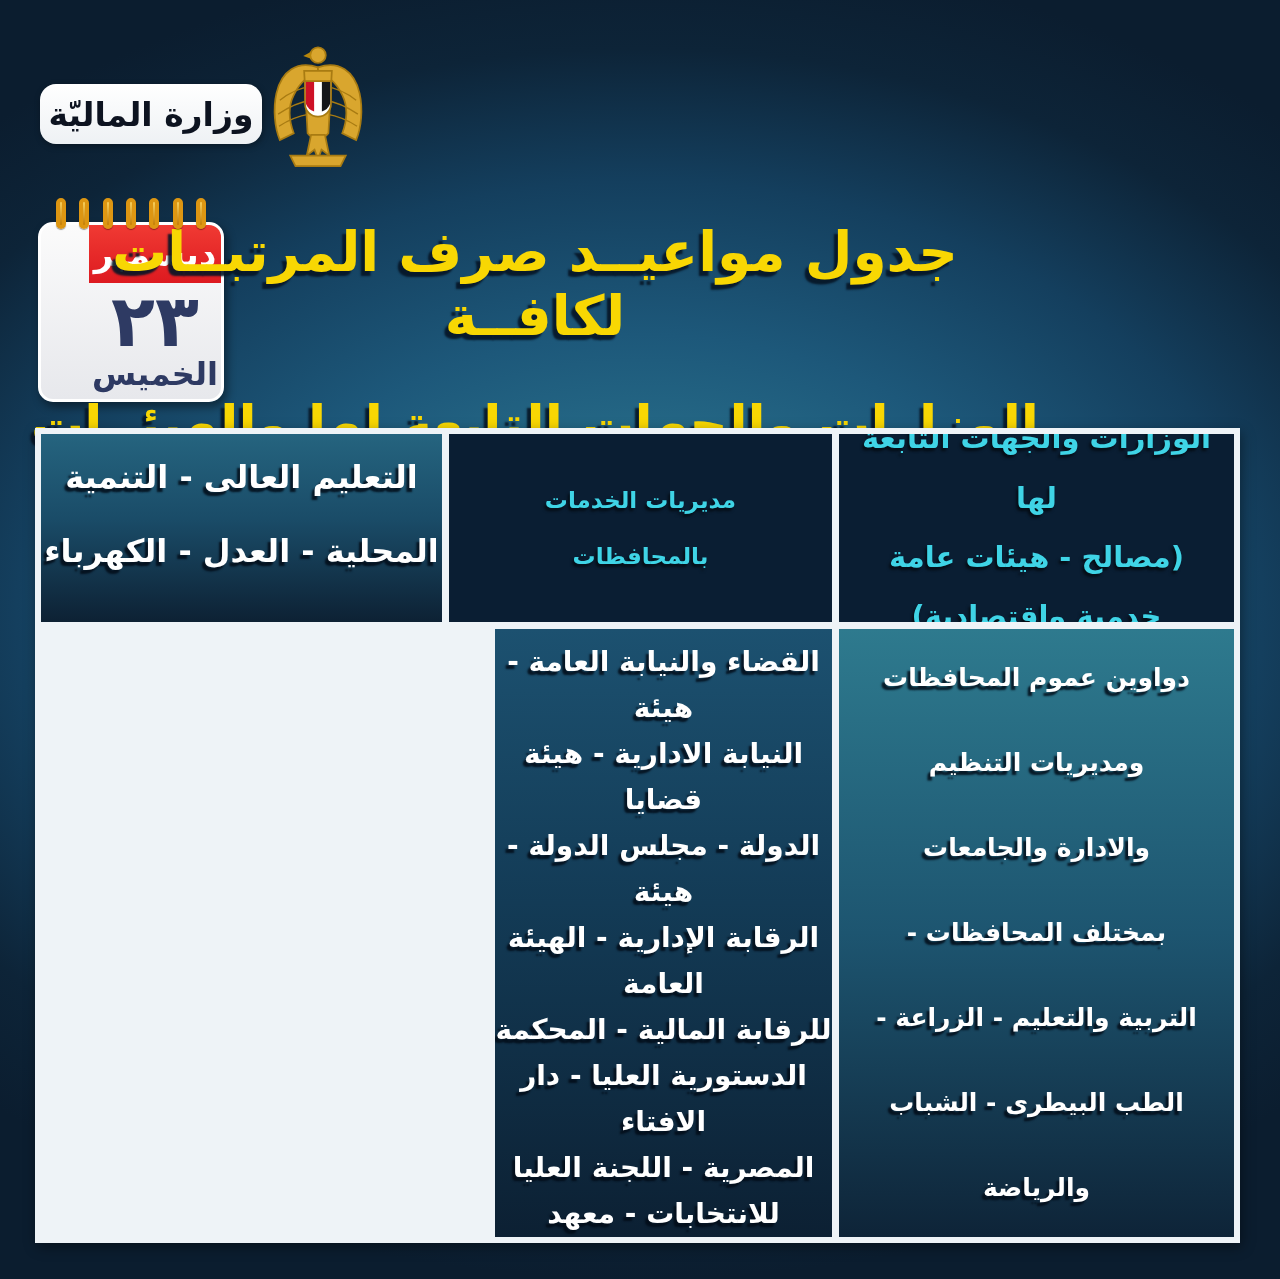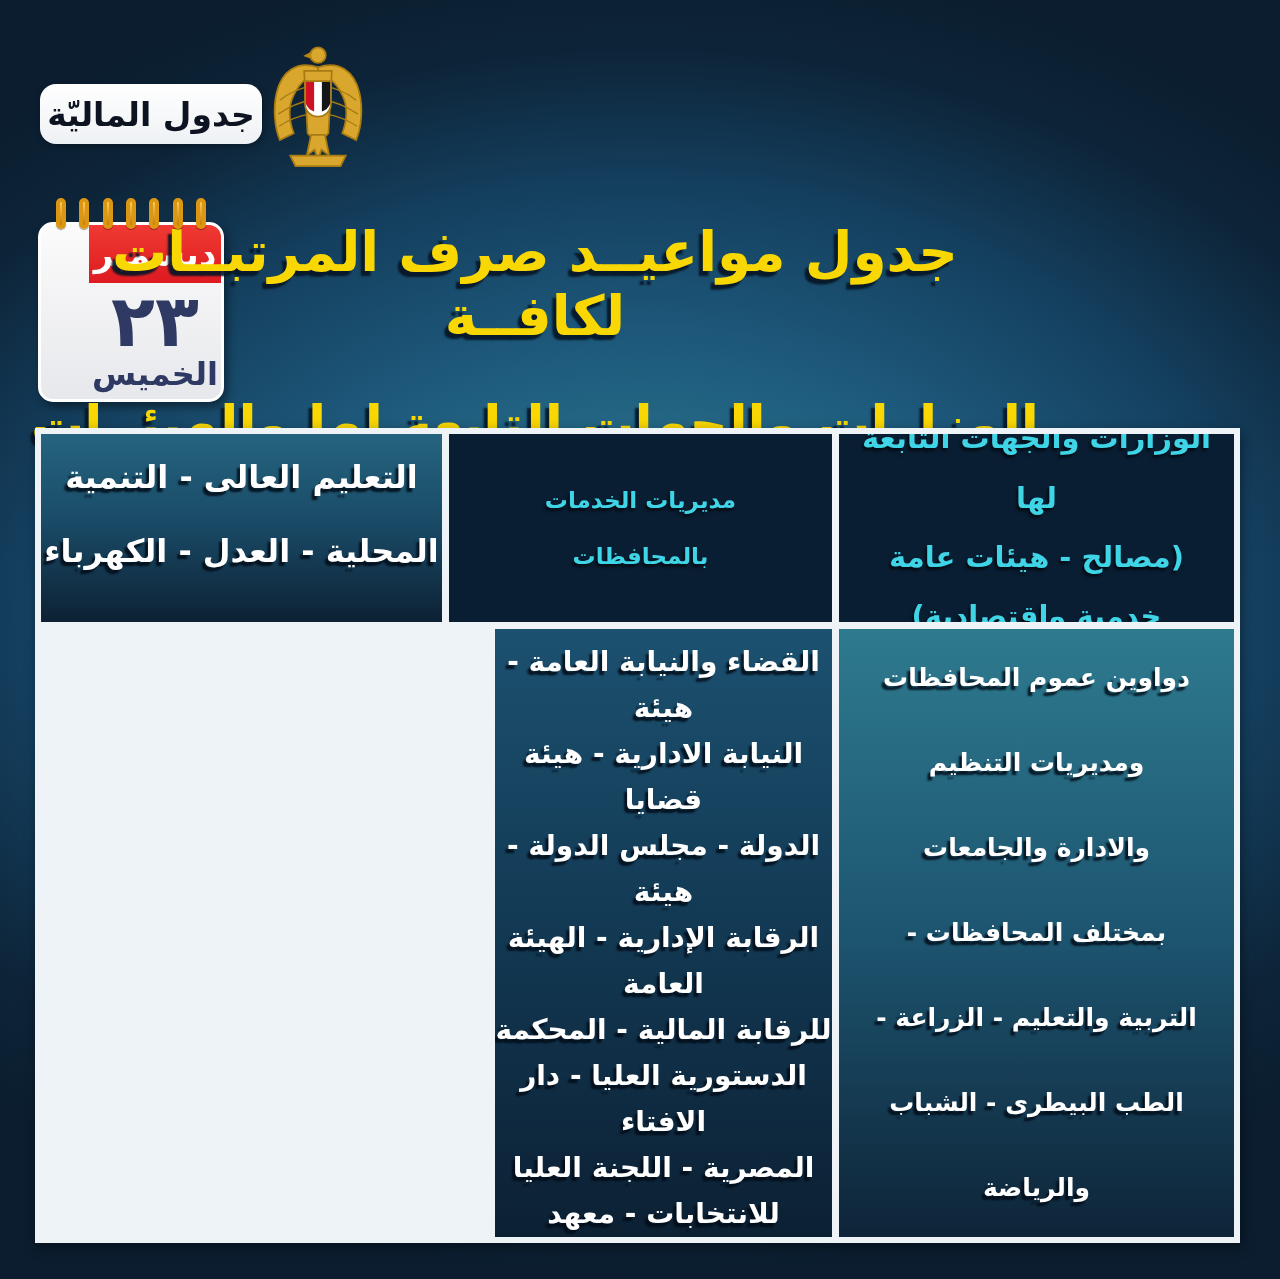--- a/index.html
+++ b/index.html
@@ -90,21 +90,21 @@
 
       <path d="M45 52 h30 v26 a15 15 0 0 1 -30 0 Z" fill="#ffffff" stroke="#a87b12" stroke-width="2"></path>
       <path d="M46 53 h9.5 v34 a15 15 0 0 1 -9.5 -9 Z" fill="#ce1126"></path>
       <path d="M64.5 53 H74 v25 a15 15 0 0 1 -9.5 9 Z" fill="#14161a"></path>
 
       <path d="M52 114 L47 138 L56 131 L60 142 L64 131 L73 138 L68 114 Z" fill="#d9a62e" stroke="#a87b12" stroke-width="2"></path>
 
       <path d="M28 138 L92 138 L86 150 L34 150 Z" fill="#d9a62e" stroke="#a87b12" stroke-width="2"></path>
     </svg>
     <div class="ministry-box">
-      <span>جدول الماليّة</span>
+      <span>وزارة الماليّة</span>
     </div>
   </div>
 
   <div class="calendar">
     <div class="rings">
       <span class="ring"></span>
         <span class="ring"></span>
         <span class="ring"></span>
       <span class="ring"></span>
         <span class="ring"></span>

